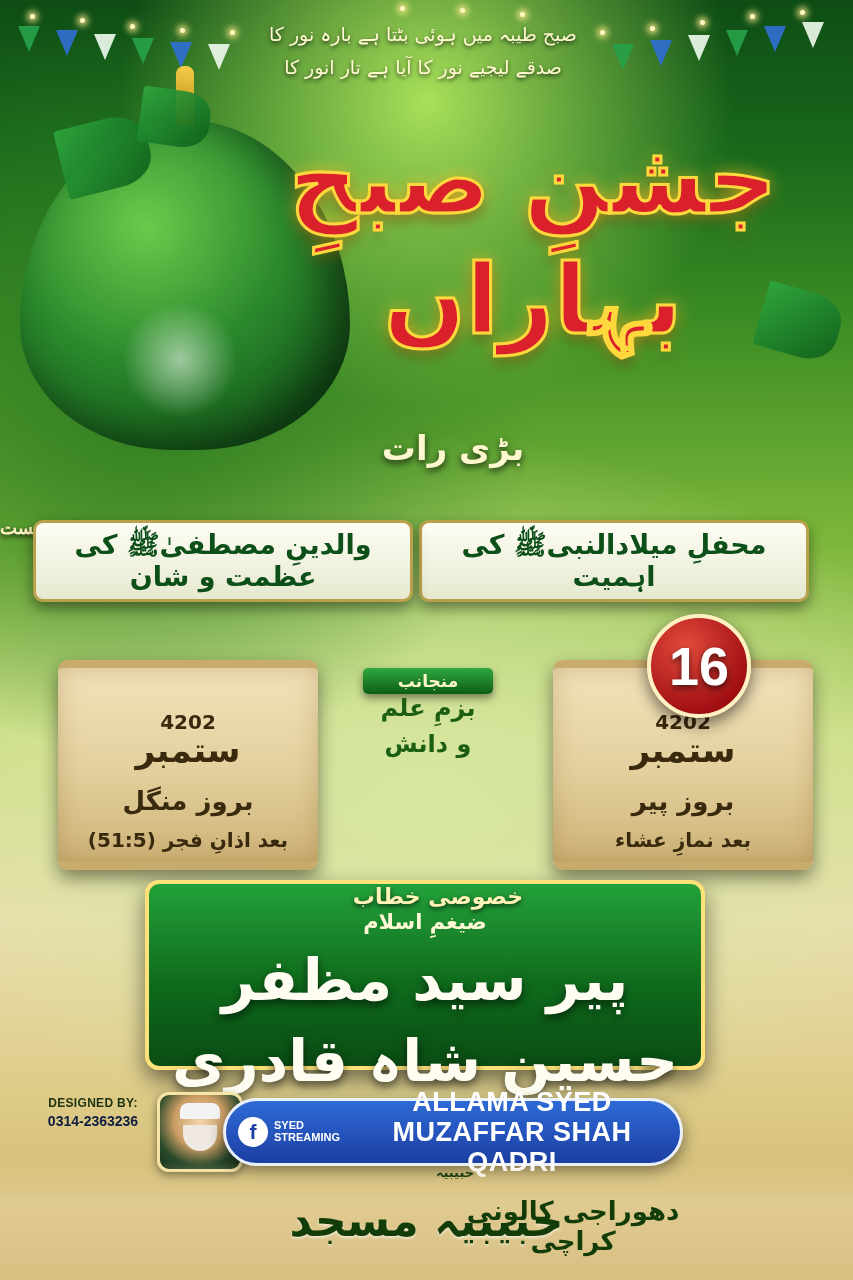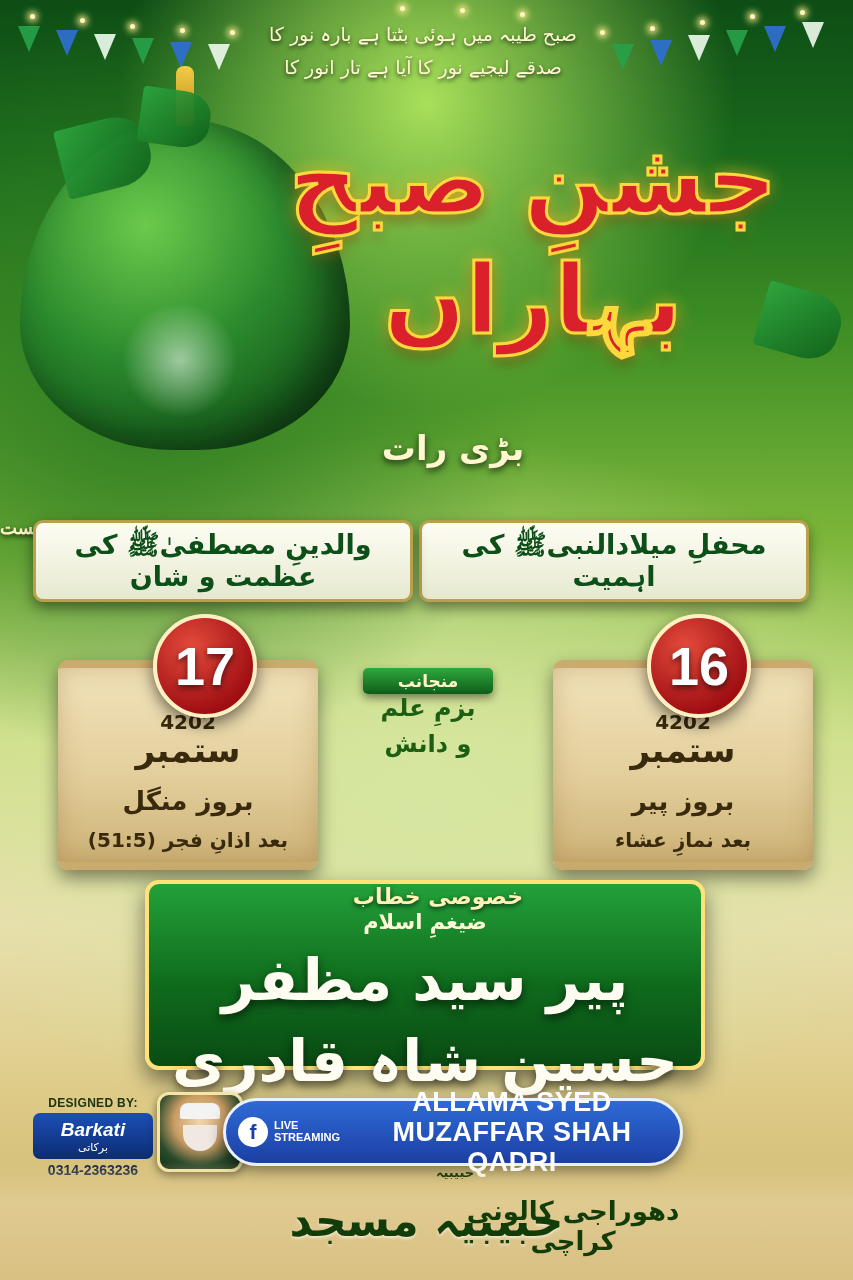--- a/index.html
+++ b/index.html
@@ -322,52 +322,47 @@
     <div class="s-line s-time urdu">بعد نمازِ عشاء</div>
   </div>
   <div class="date-badge badge-right">16</div>
 
   <div class="scroll scroll-left">
     <div class="s-line s-year urdu">2024</div>
     <div class="s-line s-month urdu">ستمبر</div>
     <div class="s-line s-day urdu">بروز منگل</div>
     <div class="s-line s-time urdu">بعد اذانِ فجر (5:15)</div>
   </div>
-  <div class="date-badge badge-left">17</div>
 
   <div class="center-tag urdu">منجانب</div>
   <div class="center-panel urdu">
     <div>بزمِ علم</div>
     <div>و دانش</div>
   </div>
 
   <div class="speaker-box"></div>
   <div class="speaker-kicker urdu">خصوصی خطاب</div>
   <div class="speaker-title urdu">ضیغمِ اسلام</div>
   <div class="speaker-name urdu">پیر سید مظفر حسین شاہ قادری</div>
 
   <div class="designer">
     <div class="dlabel">DESIGNED BY:</div>
-    <div class="dbox">
-      <div class="dname">Barkati</div>
-      <div class="darab urdu">برکاتی</div>
-    </div>
     <div class="dphone">0314-2363236</div>
   </div>
 
   <div class="speaker-photo">
     <div class="cap"></div>
     <div class="beard"></div>
   </div>
 
   <div class="live-bar">
     <div class="fb-chip">
       <div class="fb-circle">f</div>
       <div>
-        <div class="live-text">LIVE</div>
+        <div class="live-text">SYED</div>
         <div class="live-text">STREAMING</div>
       </div>
     </div>
     <div class="live-name">
       <div>ALLAMA SYED</div>
       <div>MUZAFFAR SHAH QADRI</div>
     </div>
   </div>
 
   <div class="footer">

